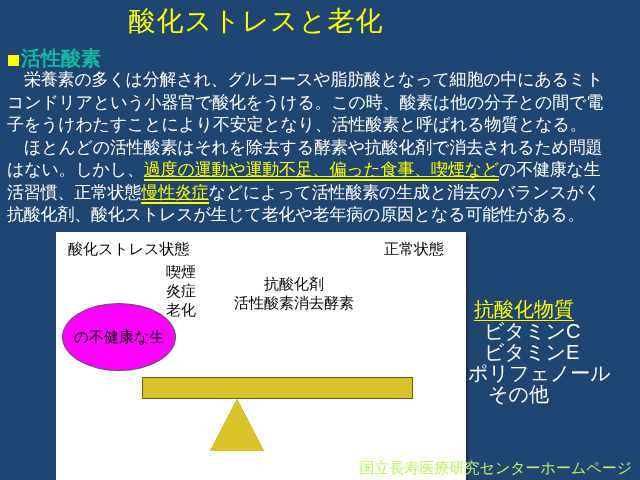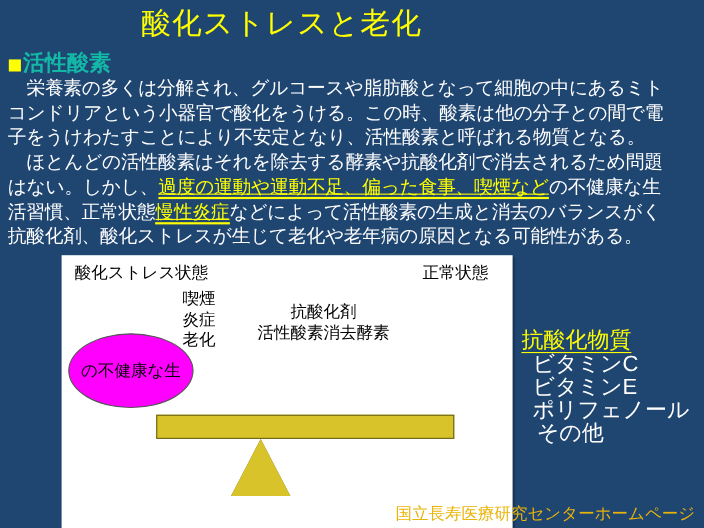--- a/index.html
+++ b/index.html
@@ -154,29 +154,29 @@
     line-height: 21px;
     white-space: nowrap;
   }
   #antioxidant-title {
     color: #ffff00;
     border-bottom: 1.5px solid #ffff00;
     display: inline-block;
     margin-left: 8px;
   }
   #antioxidant-block .item { padding-left: 18px; }
-  #antioxidant-block .item.wide { padding-left: 18px; }
+  #antioxidant-block .item.wide { padding-left: 2px; }
   #antioxidant-block .item.narrow { padding-left: 22px; }
 
   
   #footer {
     position: absolute;
     right: 8px;
     bottom: 3px;
-    color: #eab308;
+    color: #bef264;
     font-size: 15px;
     line-height: 19px;
     white-space: nowrap;
   }
 </style>
 </head>
 <body>
 
 <div id="slide">
 

